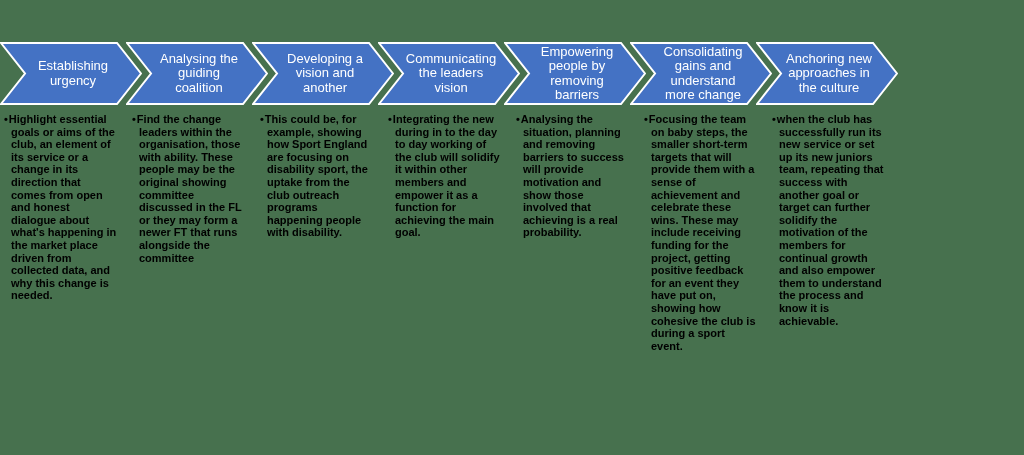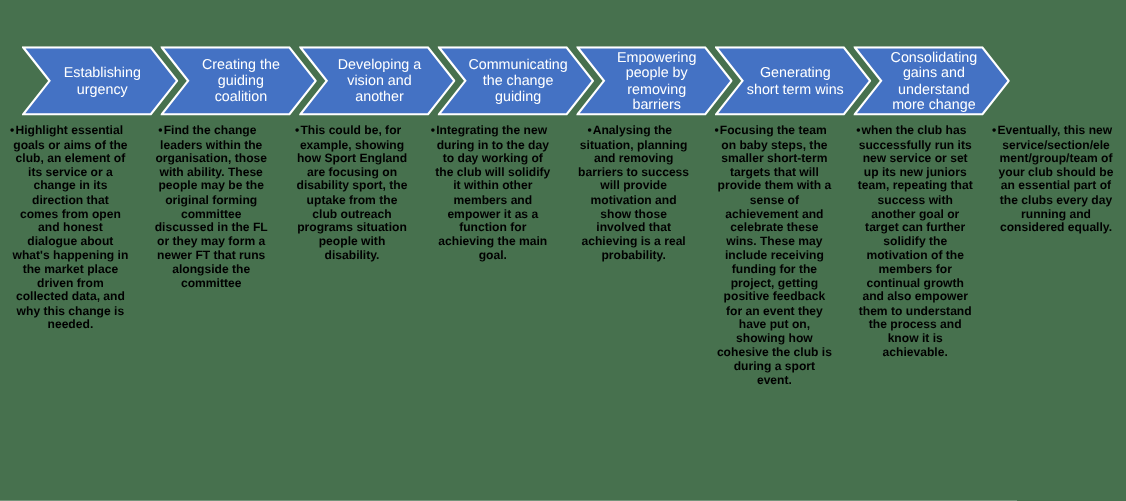--- a/index.html
+++ b/index.html
@@ -14,21 +14,20 @@
   .arrows-row {
     display: flex;
     padding-top: 42px;
     height: 63px;
   }
   .step-arrow {
     position: relative;
     flex: 0 0 142px;
     width: 142px;
     height: 63px;
-    margin-left: 20px;
   }
   .step-arrow:not(:first-child) { margin-left: -16px; }
   svg.chevron { width: 100%; height: 100%; display: block; }
   svg.chevron polygon {
     fill: var(--arrow, #4472C4);
     stroke: var(--border, #FFFFFF);
     stroke-width: 2;
     stroke-linejoin: miter;
   }
   .arrow-label {
@@ -38,21 +37,20 @@
     align-items: center;
     justify-content: center;
     text-align: center;
     color: var(--title, #FFFFFF);
     font-size: 13px;
     line-height: 14.5px;
   }
   .bodies-row {
     display: flex;
     margin-top: 8px;
-    text-align: center;
   }
   .step-body {
     flex: 0 0 128px;
     width: 128px;
     box-sizing: border-box;
     padding: 0 11px 0 11px;
     text-indent: -7px;
     color: var(--bodytext, #000000);
     font-weight: bold;
     font-size: 11px;
@@ -71,69 +69,68 @@
     <svg class="chevron" viewBox="0 0 142 63" preserveAspectRatio="none" aria-hidden="true">
       <polygon points="1,1 117,1 141,31.5 117,62 1,62 25,31.5"></polygon>
     </svg>
     <div class="arrow-label">Establishing urgency</div>
   </div>
 
   <div class="step-arrow" style="z-index: 19;">
     <svg class="chevron" viewBox="0 0 142 63" preserveAspectRatio="none" aria-hidden="true">
       <polygon points="1,1 117,1 141,31.5 117,62 1,62 25,31.5"></polygon>
     </svg>
-    <div class="arrow-label">Creating the guiding coalition</div>
+    <div class="arrow-label">Analysing the guiding coalition</div>
   </div>
 
   <div class="step-arrow" style="z-index: 18;">
     <svg class="chevron" viewBox="0 0 142 63" preserveAspectRatio="none" aria-hidden="true">
       <polygon points="1,1 117,1 141,31.5 117,62 1,62 25,31.5"></polygon>
     </svg>
     <div class="arrow-label">Developing a vision and another</div>
   </div>
 
   <div class="step-arrow" style="z-index: 17;">
     <svg class="chevron" viewBox="0 0 142 63" preserveAspectRatio="none" aria-hidden="true">
       <polygon points="1,1 117,1 141,31.5 117,62 1,62 25,31.5"></polygon>
     </svg>
-    <div class="arrow-label">Communicating the change guiding</div>
+    <div class="arrow-label">Communicating the leaders vision</div>
   </div>
 
   <div class="step-arrow" style="z-index: 16;">
     <svg class="chevron" viewBox="0 0 142 63" preserveAspectRatio="none" aria-hidden="true">
       <polygon points="1,1 117,1 141,31.5 117,62 1,62 25,31.5"></polygon>
     </svg>
     <div class="arrow-label">Empowering people by removing barriers</div>
   </div>
 
-  <div class="step-arrow" style="z-index: 15;">
-    <svg class="chevron" viewBox="0 0 142 63" preserveAspectRatio="none" aria-hidden="true">
-      <polygon points="1,1 117,1 141,31.5 117,62 1,62 25,31.5"></polygon>
-    </svg>
-    <div class="arrow-label">Generating short term wins</div>
-  </div>
 
   <div class="step-arrow" style="z-index: 14;">
     <svg class="chevron" viewBox="0 0 142 63" preserveAspectRatio="none" aria-hidden="true">
       <polygon points="1,1 117,1 141,31.5 117,62 1,62 25,31.5"></polygon>
     </svg>
     <div class="arrow-label">Consolidating gains and understand more change</div>
   </div>
 
+  <div class="step-arrow" style="z-index: 13;">
+    <svg class="chevron" viewBox="0 0 142 63" preserveAspectRatio="none" aria-hidden="true">
+      <polygon points="1,1 117,1 141,31.5 117,62 1,62 25,31.5"></polygon>
+    </svg>
+    <div class="arrow-label">Anchoring new approaches in the culture</div>
+  </div>
 </div>
   <div class="bodies-row" id="bodies-row">
   <div class="step-body"><span class="bullet">•</span><span class="body-text">Highlight essential goals or aims of the club, an element of its service or a change in its direction that comes from open and honest dialogue about what's happening in the market place driven from collected data, and why this change is needed.</span></div>
 
-  <div class="step-body"><span class="bullet">•</span><span class="body-text">Find the change leaders within the organisation, those with ability. These people may be the original forming committee discussed in the FL or they may form a newer FT that runs alongside the committee</span></div>
+  <div class="step-body"><span class="bullet">•</span><span class="body-text">Find the change leaders within the organisation, those with ability. These people may be the original showing committee discussed in the FL or they may form a newer FT that runs alongside the committee</span></div>
 
-  <div class="step-body"><span class="bullet">•</span><span class="body-text">This could be, for example, showing how Sport England are focusing on disability sport, the uptake from the club outreach programs situation people with disability.</span></div>
+  <div class="step-body"><span class="bullet">•</span><span class="body-text">This could be, for example, showing how Sport England are focusing on disability sport, the uptake from the club outreach programs happening people with disability.</span></div>
 
   <div class="step-body"><span class="bullet">•</span><span class="body-text">Integrating the new during in to the day to day working of the club will solidify it within other members and empower it as a function for achieving the main goal.</span></div>
 
   <div class="step-body"><span class="bullet">•</span><span class="body-text">Analysing the situation, planning and removing barriers to success will provide motivation and show those involved that achieving is a real probability.</span></div>
 
   <div class="step-body"><span class="bullet">•</span><span class="body-text">Focusing the team on baby steps, the smaller short-term targets that will provide them with a sense of achievement and celebrate these wins.  These may include receiving funding for the project, getting positive feedback for an event they have put on, showing how cohesive the club is during a sport event.</span></div>
 
   <div class="step-body"><span class="bullet">•</span><span class="body-text">when the club has successfully run its new service or set up its new juniors team, repeating that success with another goal or target can further solidify the motivation of the members for continual growth and also empower them to understand the process and know it is achievable.</span></div>
 
-  <div class="step-body"><span class="bullet">•</span><span class="body-text">Eventually, this new service/section/element/group/team of your club should be an essential part of the clubs every day running and considered equally.</span></div>
 </div>
 </div>
 
 </body></html>

